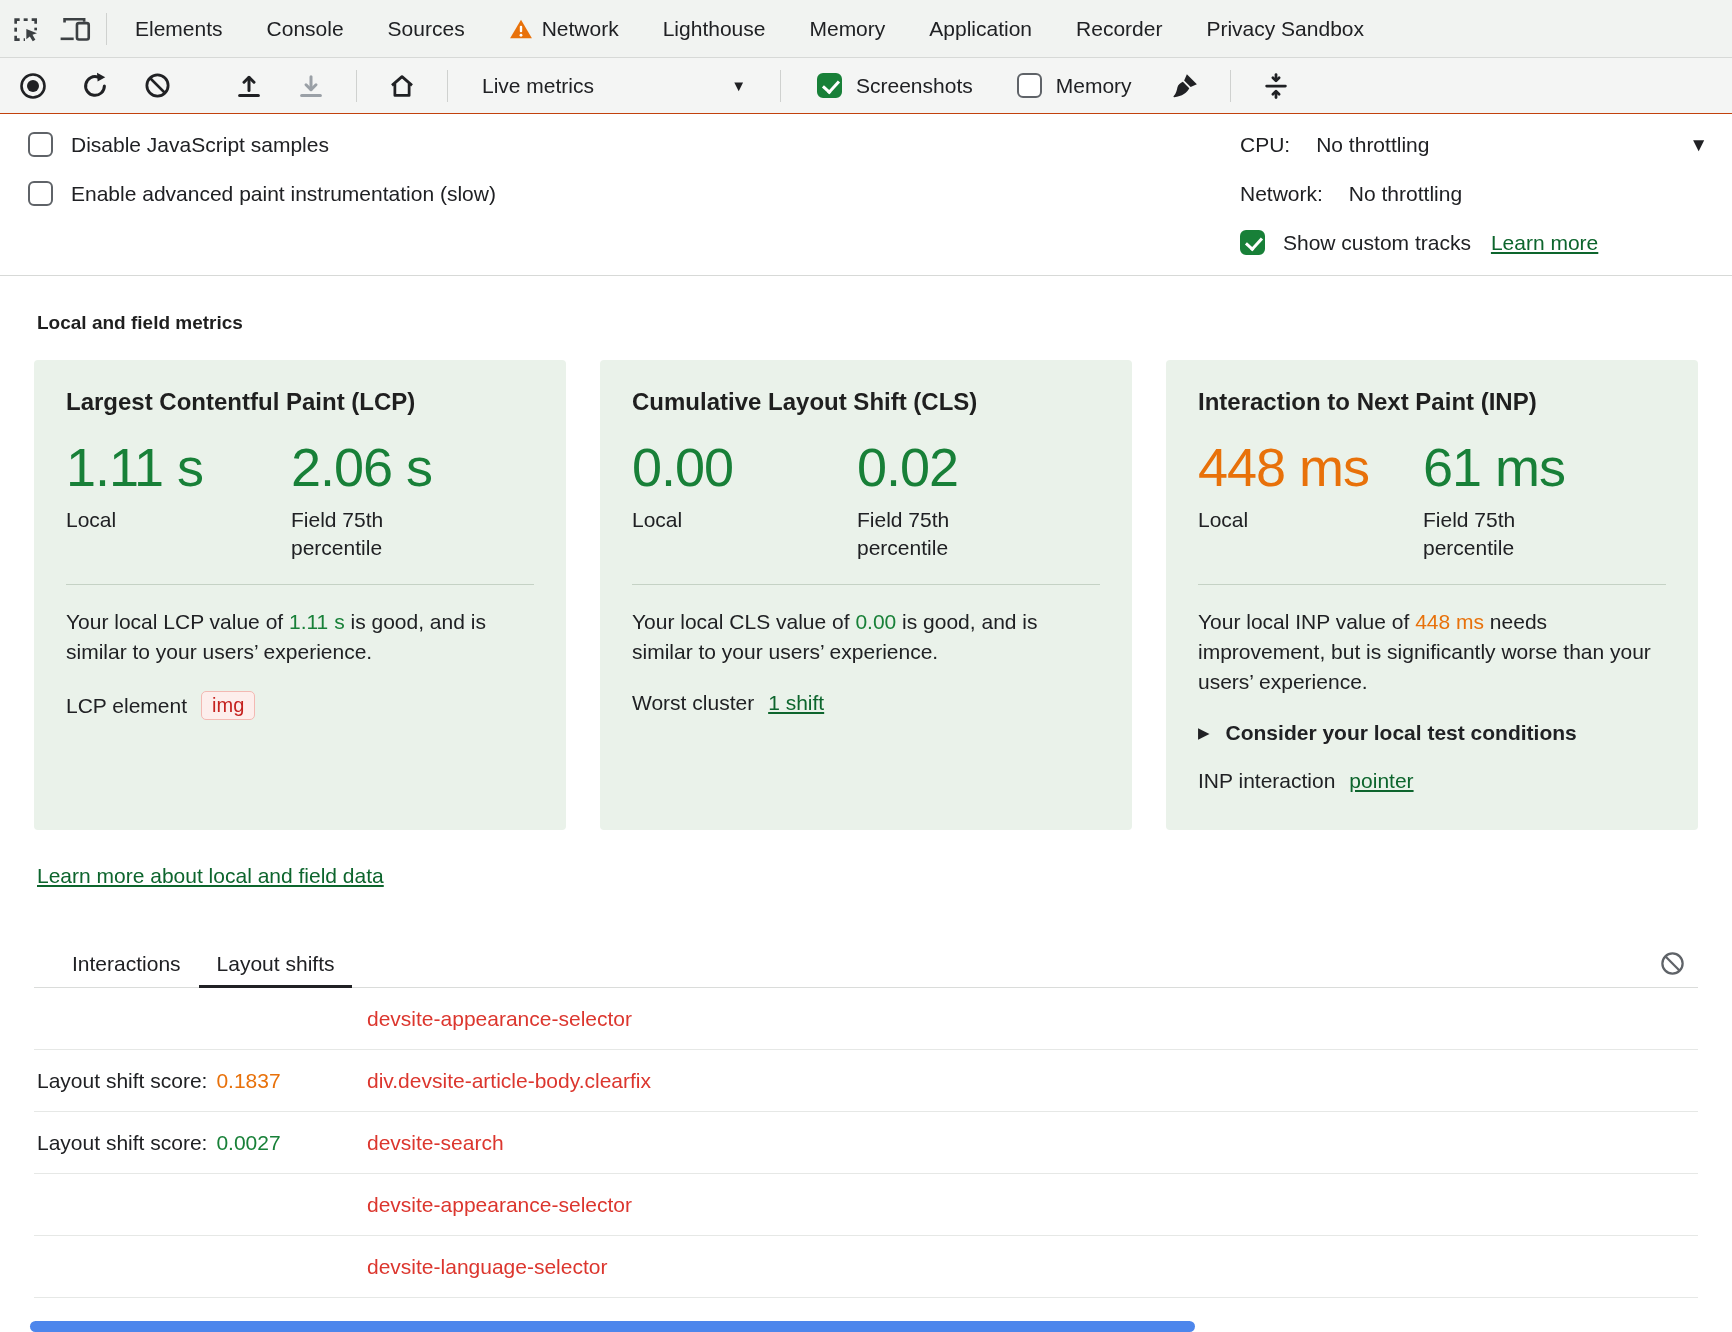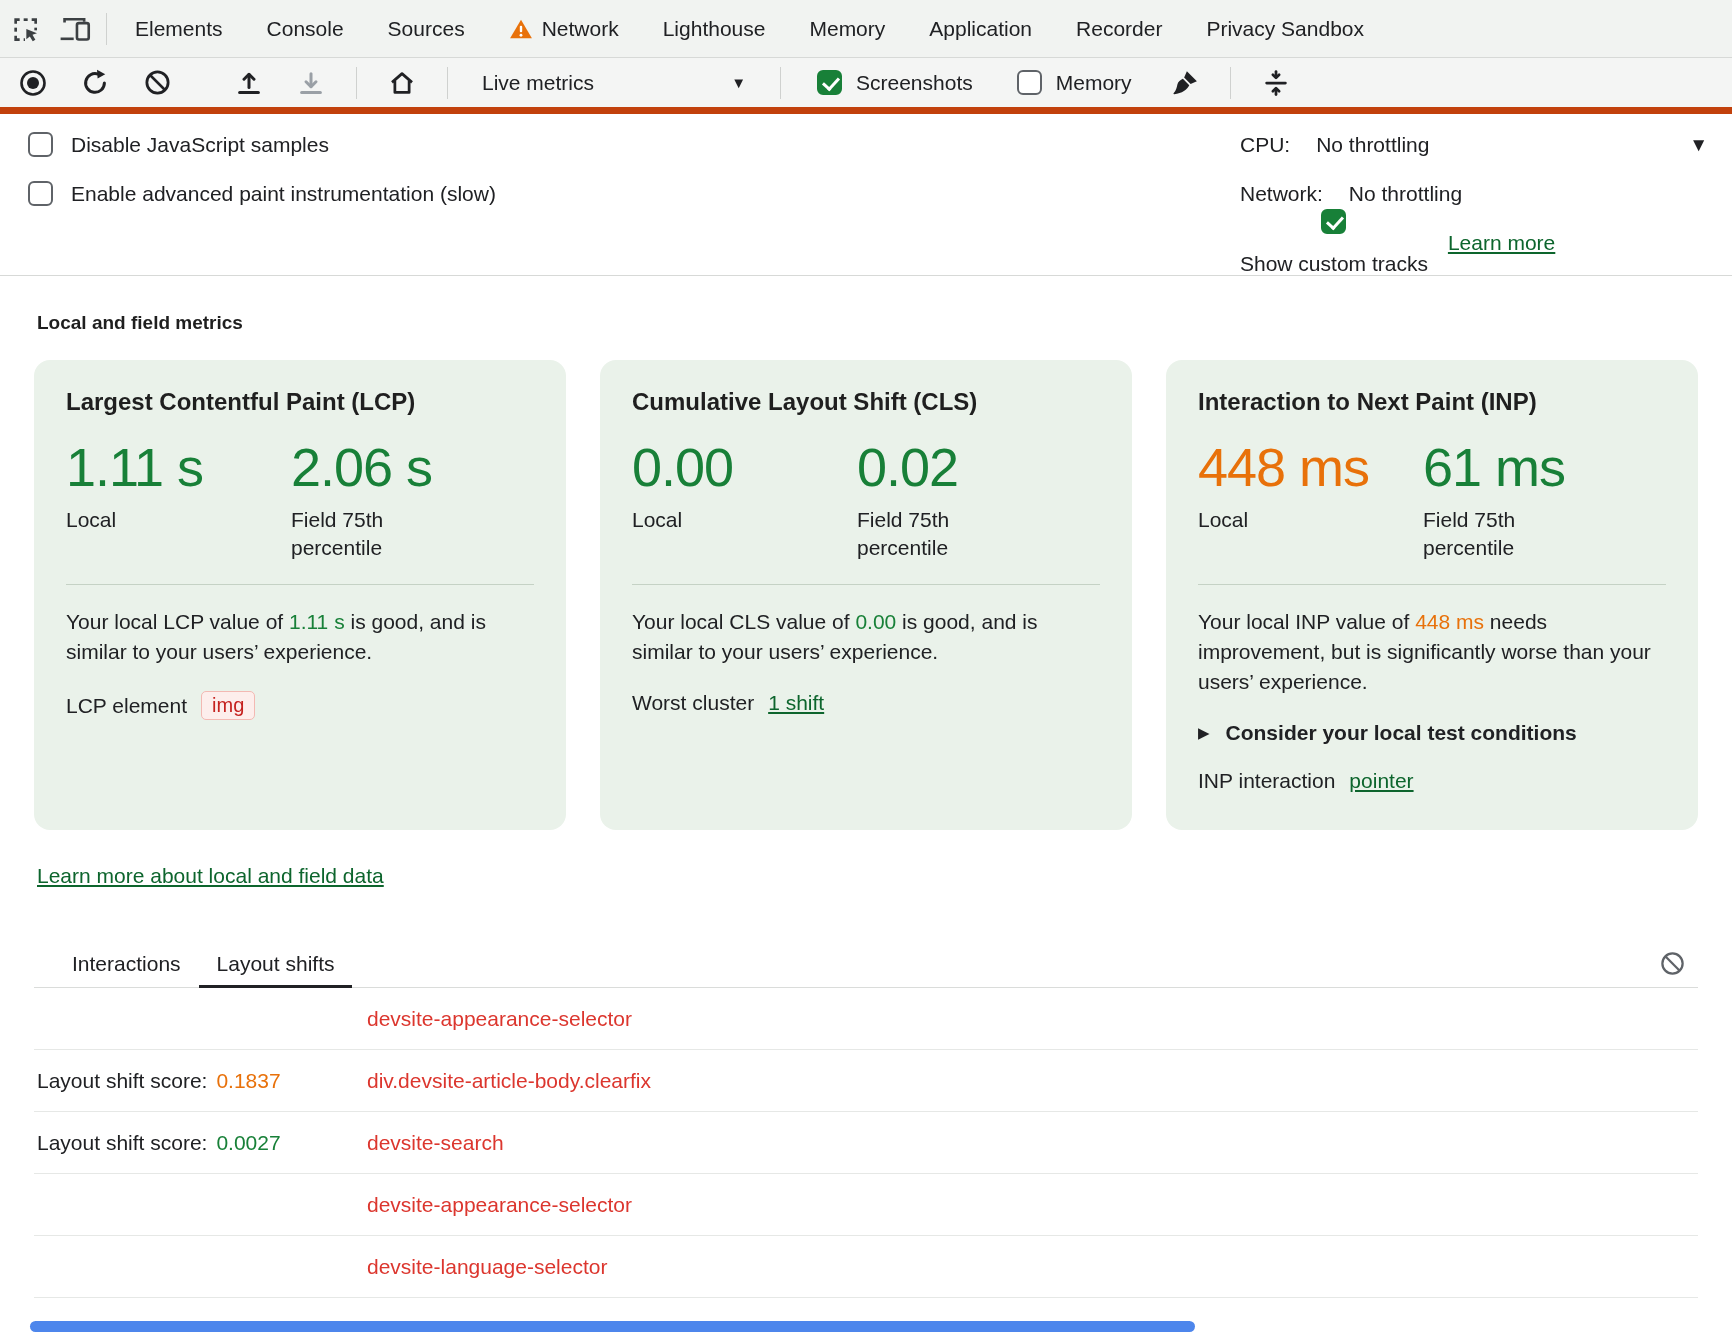--- a/index.html
+++ b/index.html
@@ -20,21 +20,21 @@
   .vdiv { width:1px; background:#cfd1cf; height:32px; align-self:center; margin:0 6px; flex:none; }
   .tabs { display:flex; align-items:stretch; }
   .tab {
     display:flex; align-items:center; gap:9px; padding:3px 22px 0 22px;
     font-size:21px; color:#202124; border-bottom:3px solid transparent; cursor:default;
   }
   .tab.active { color:#188038; border-bottom-color:#188038; }
 
   
   .toolbar {
-    height:56px; background:#f4f5f4; border-bottom:7px solid #c2410c;
+    height:56px; background:#f4f5f4; border-bottom:1px solid #c2410c;
     display:flex; align-items:center; padding:0 10px; gap:16px;
   }
   .tool-btn { width:46px; height:44px; display:flex; align-items:center; justify-content:center; border-radius:6px; flex:none; }
   .select {
     display:flex; align-items:center; justify-content:space-between;
     width:288px; padding:0 12px; font-size:21px; height:44px;
   }
   .arrow { font-size:15px; color:#202124; line-height:1; }
   .check-item { display:flex; align-items:center; gap:14px; font-size:21px; padding:0 14px; }
 
@@ -55,21 +55,21 @@
   .settings-right { width:492px; padding-right:24px; position:relative; }
   .select-row { display:flex; align-items:center; gap:26px; height:49px; font-size:21px; }
   .select-row .arrow { margin-left:auto; font-size:19px; }
   .green-link { color:#0d652d; text-decoration:underline; cursor:pointer; }
 
   
   main { padding:0 34px; }
   .section-heading { font-size:19px; font-weight:700; margin:36px 3px 26px 3px; color:#1f1f1f; }
 
   .cards { display:flex; gap:34px; }
-  .card { flex:1; background:#eaf2ea; border-radius:16px; padding:28px 32px; height:470px; }
+  .card { flex:1; background:#eaf2ea; border-radius:4px; padding:28px 32px; height:470px; }
   .card h3 { font-size:24px; font-weight:700; margin-bottom:20px; color:#1f1f1f; }
   .vals { display:flex; }
   .val-block:first-child { width:225px; flex:none; }
   .big { font-size:54px; font-weight:400; letter-spacing:-1px; }
   .good { color:#188038; }
   .warn { color:#e8710a; }
   .val-label { font-size:21px; margin-top:8px; max-width:150px; line-height:28px; }
   .card-divider { border-bottom:1px solid #c5d2c5; margin:22px 0 0 0; }
   .desc { font-size:21px; line-height:30px; margin-top:22px; }
   .desc .v { font-weight:500; }
@@ -253,21 +253,21 @@
       <span>CPU:</span>
       <span>No throttling</span>
       <span class="arrow">▼</span>
     </div>
     <div class="select-row">
       <span>Network:</span>
       <span>No throttling</span>
 
     </div>
     <div class="select-row">
-      <label style="display:flex;align-items:center;gap:18px;flex-direction:column;">
+      <label style="display:flex;align-items:center;gap:18px;">
         <span class="cb checked"></span>
         <span>Show custom tracks</span>
       </label>
       <a class="green-link" style="margin-left:-6px;">Learn more</a>
     </div>
   </div>
 </div>
 
 <main>
   <h2 class="section-heading">Local and field metrics</h2>

